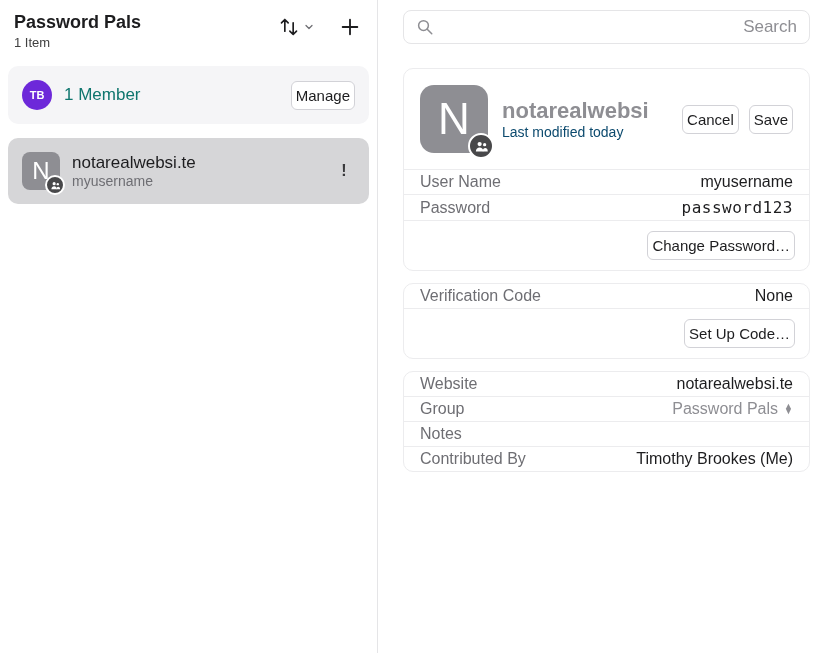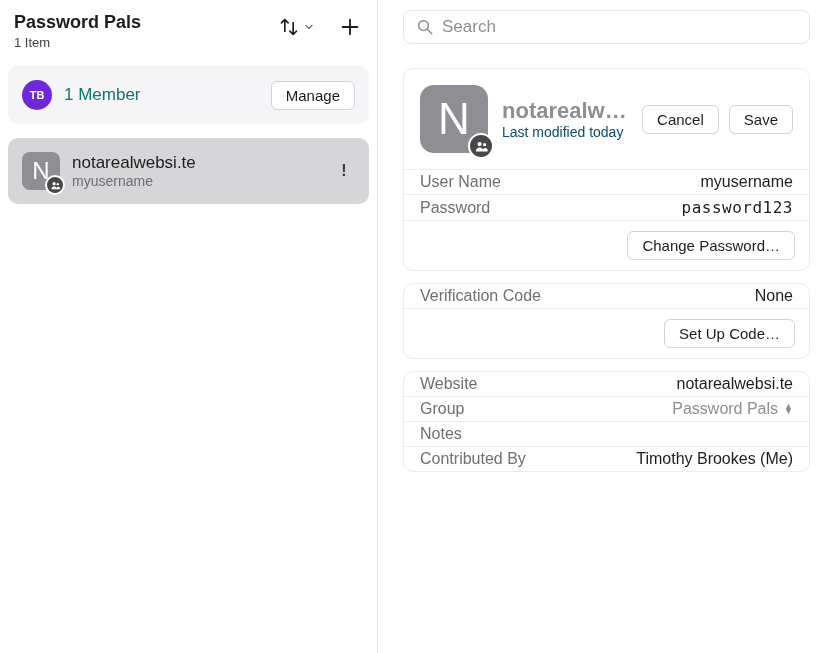--- a/index.html
+++ b/index.html
@@ -88,21 +88,21 @@
     }
     .member-label {
       flex: 1;
       font-size: 17px;
       color: #0f766e;
     }
     .manage-btn, .pill-btn {
       background: #fff;
       border: 1px solid #d2d2d7;
       border-radius: 6px;
-      padding: 5px 14px;
+      padding: 5px 4px;
       font-size: 15px;
       color: #1d1d1f;
       cursor: pointer;
     }
     .site-tile {
       width: 38px;
       height: 38px;
       border-radius: 8px;
       background: #8e8e93;
       color: #fff;
@@ -173,20 +173,21 @@
       padding: 6px 12px;
       gap: 8px;
       margin-bottom: 24px;
     }
     .search-input {
       border: none;
       outline: none;
       font-size: 17px;
       flex: 1;
       color: #000000;
+      text-align: right;
     }
     .search-input::placeholder {
       color: #8e8e93;
     }
     .panel {
       border: 1px solid #ececee;
       border-radius: 10px;
       margin-bottom: 12px;
       background: #fff;
     }

